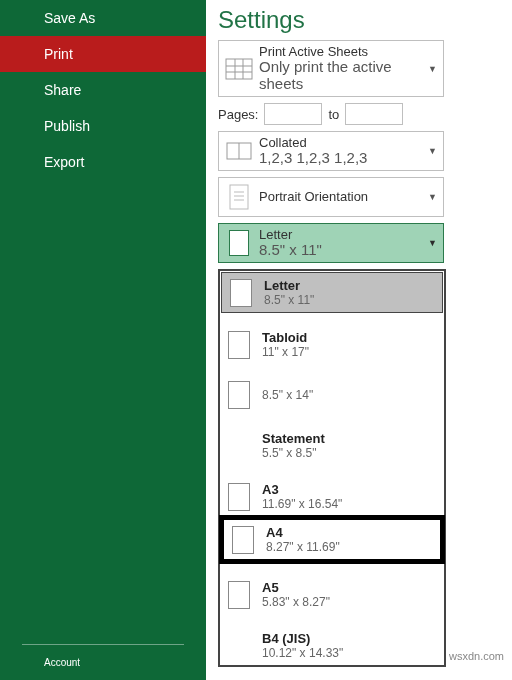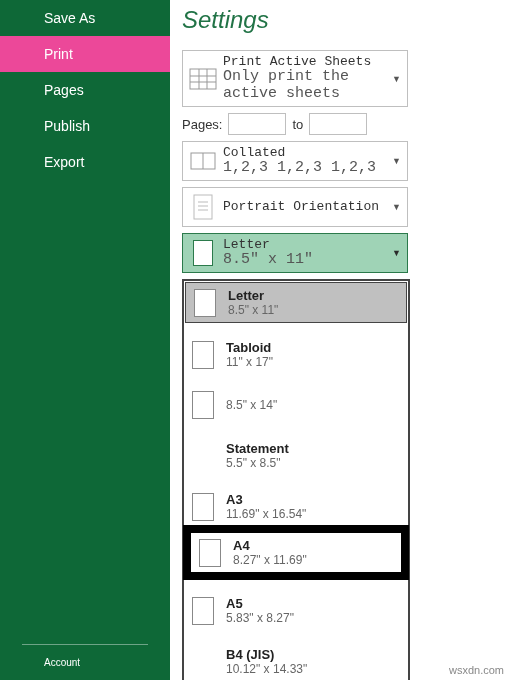--- a/index.html
+++ b/index.html
@@ -8,33 +8,33 @@
       font-family: "Segoe UI", Tahoma, sans-serif;
       font-size: 13px;
       background: #fff;
       width: 512px;
       height: 680px;
       overflow: hidden;
       display: flex;
       position: relative;
     }
     .sidebar {
-      width: 170px;
+      width: 206px;
       background: #0e6837;
       color: #fff;
       display: flex;
       flex-direction: column;
     }
     .sidebar-item {
       padding: 10px 22px 10px 44px;
       font-size: 14px;
       cursor: pointer;
     }
     .sidebar-item.active {
-      background: #ec4899;
+      background: #b91c1c;
     }
     .sidebar-spacer { flex: 1; }
     .sidebar-separator {
       border: none;
       border-top: 1px solid rgba(255,255,255,0.4);
       margin: 0 22px;
     }
     .sidebar-bottom {
       padding: 12px 22px 12px 44px;
       font-size: 10px;
@@ -42,22 +42,21 @@
     }
     .main {
       flex: 1;
       padding: 0 0 0 12px;
       position: relative;
     }
     .settings-title {
       color: #217346;
       font-size: 24px;
       font-weight: normal;
-      margin: 6px 0 16px 0;
-      font-style: italic;
+      margin: 6px 0 6px 0;
     }
     .control {
       border: 1px solid #bfbfbf;
       width: 224px;
       display: flex;
       align-items: center;
       position: relative;
       margin-bottom: 6px;
       background: #fff;
     }
@@ -65,21 +64,20 @@
       width: 40px;
       height: 38px;
       display: flex;
       align-items: center;
       justify-content: center;
       border-right: 0;
     }
     .control .text-box {
       flex: 1;
       padding: 3px 4px 4px 0;
-      font-family: Liberation Mono, monospace;
     }
     .control .title { font-size: 13px; color: #333; }
     .control .sub { font-size: 15px; color: #555; margin-top: -1px; }
     .control .caret {
       position: absolute;
       right: 6px;
       top: 50%;
       transform: translateY(-50%);
       font-size: 9px;
       color: #555;
@@ -113,53 +111,53 @@
       padding: 5px 8px;
       gap: 12px;
       margin-top: 12px;
     }
     .dd-item.current {
       background: #c0c0c0;
       border: 1px solid #444;
       margin: 1px;
     }
     .dd-item.highlight {
-      border: 8px solid #000000;
+      border: 5px solid #000000;
       margin: -1px;
     }
     .dd-item .page {
       width: 20px;
       height: 26px;
       border: 1px solid #888;
       background: #fff;
       flex-shrink: 0;
     }
     .dd-item.noicon .page { visibility: hidden; }
     .dd-item .t { flex: 1; }
     .dd-item .nm { font-weight: bold; font-size: 13px; color: #222; }
     .dd-item .dm { font-size: 12px; color: #666; }
     .sheet-icon rect { fill: #fff; stroke: #999; }
     .sheet-icon line { stroke: #999; stroke-width: 1; }
     .portrait-icon rect { fill: #fff; stroke: #bbb; }
     .portrait-icon line { stroke: #bbb; }
     .watermark {
       position: absolute;
-      bottom: 4px;
+      bottom: 18px;
       right: 8px;
       font-size: 11px;
       color: #888;
     }
   </style>
 </head>
 <body>
 
 <div class="sidebar">
   <div class="sidebar-item">Save As</div>
   <div class="sidebar-item active">Print</div>
-  <div class="sidebar-item">Pages</div>
+  <div class="sidebar-item">Share</div>
   <div class="sidebar-item">Publish</div>
   <div class="sidebar-item">Export</div>
   <div class="sidebar-spacer"></div>
   <hr class="sidebar-separator">
   <div class="sidebar-bottom">Account</div>
 </div>
 
 <div class="main">
   <div class="settings-title">Settings</div>
 

